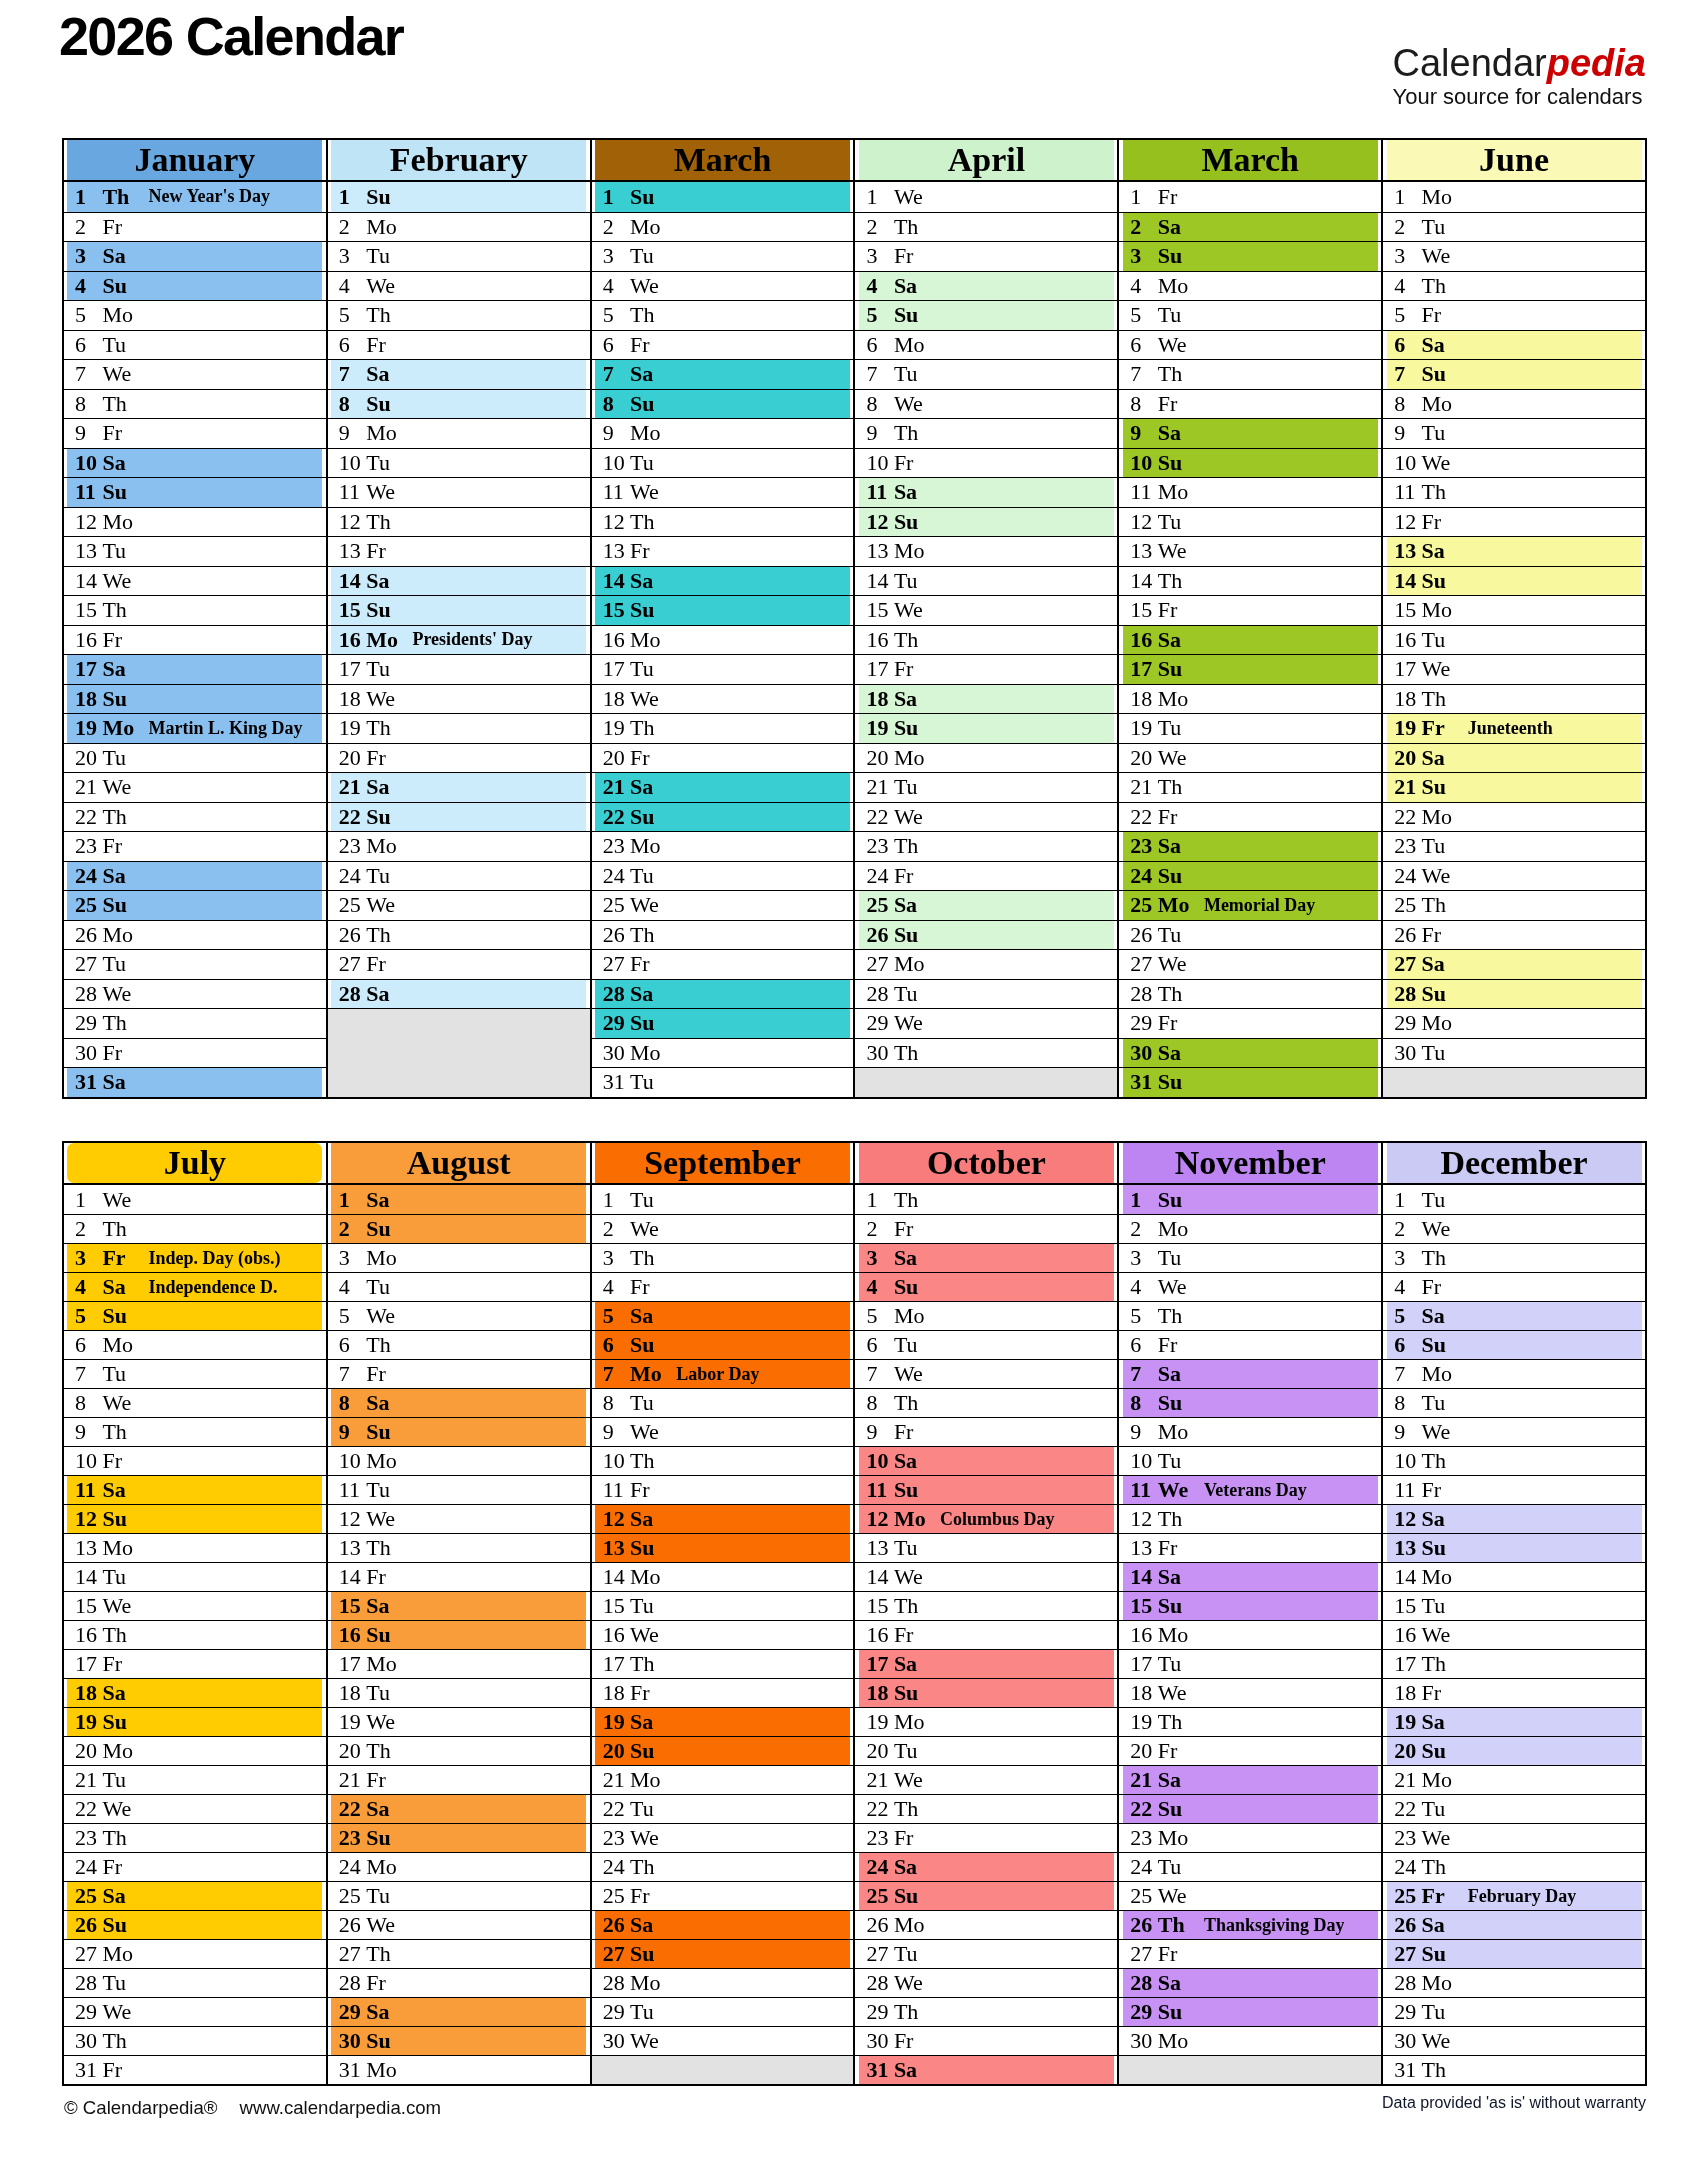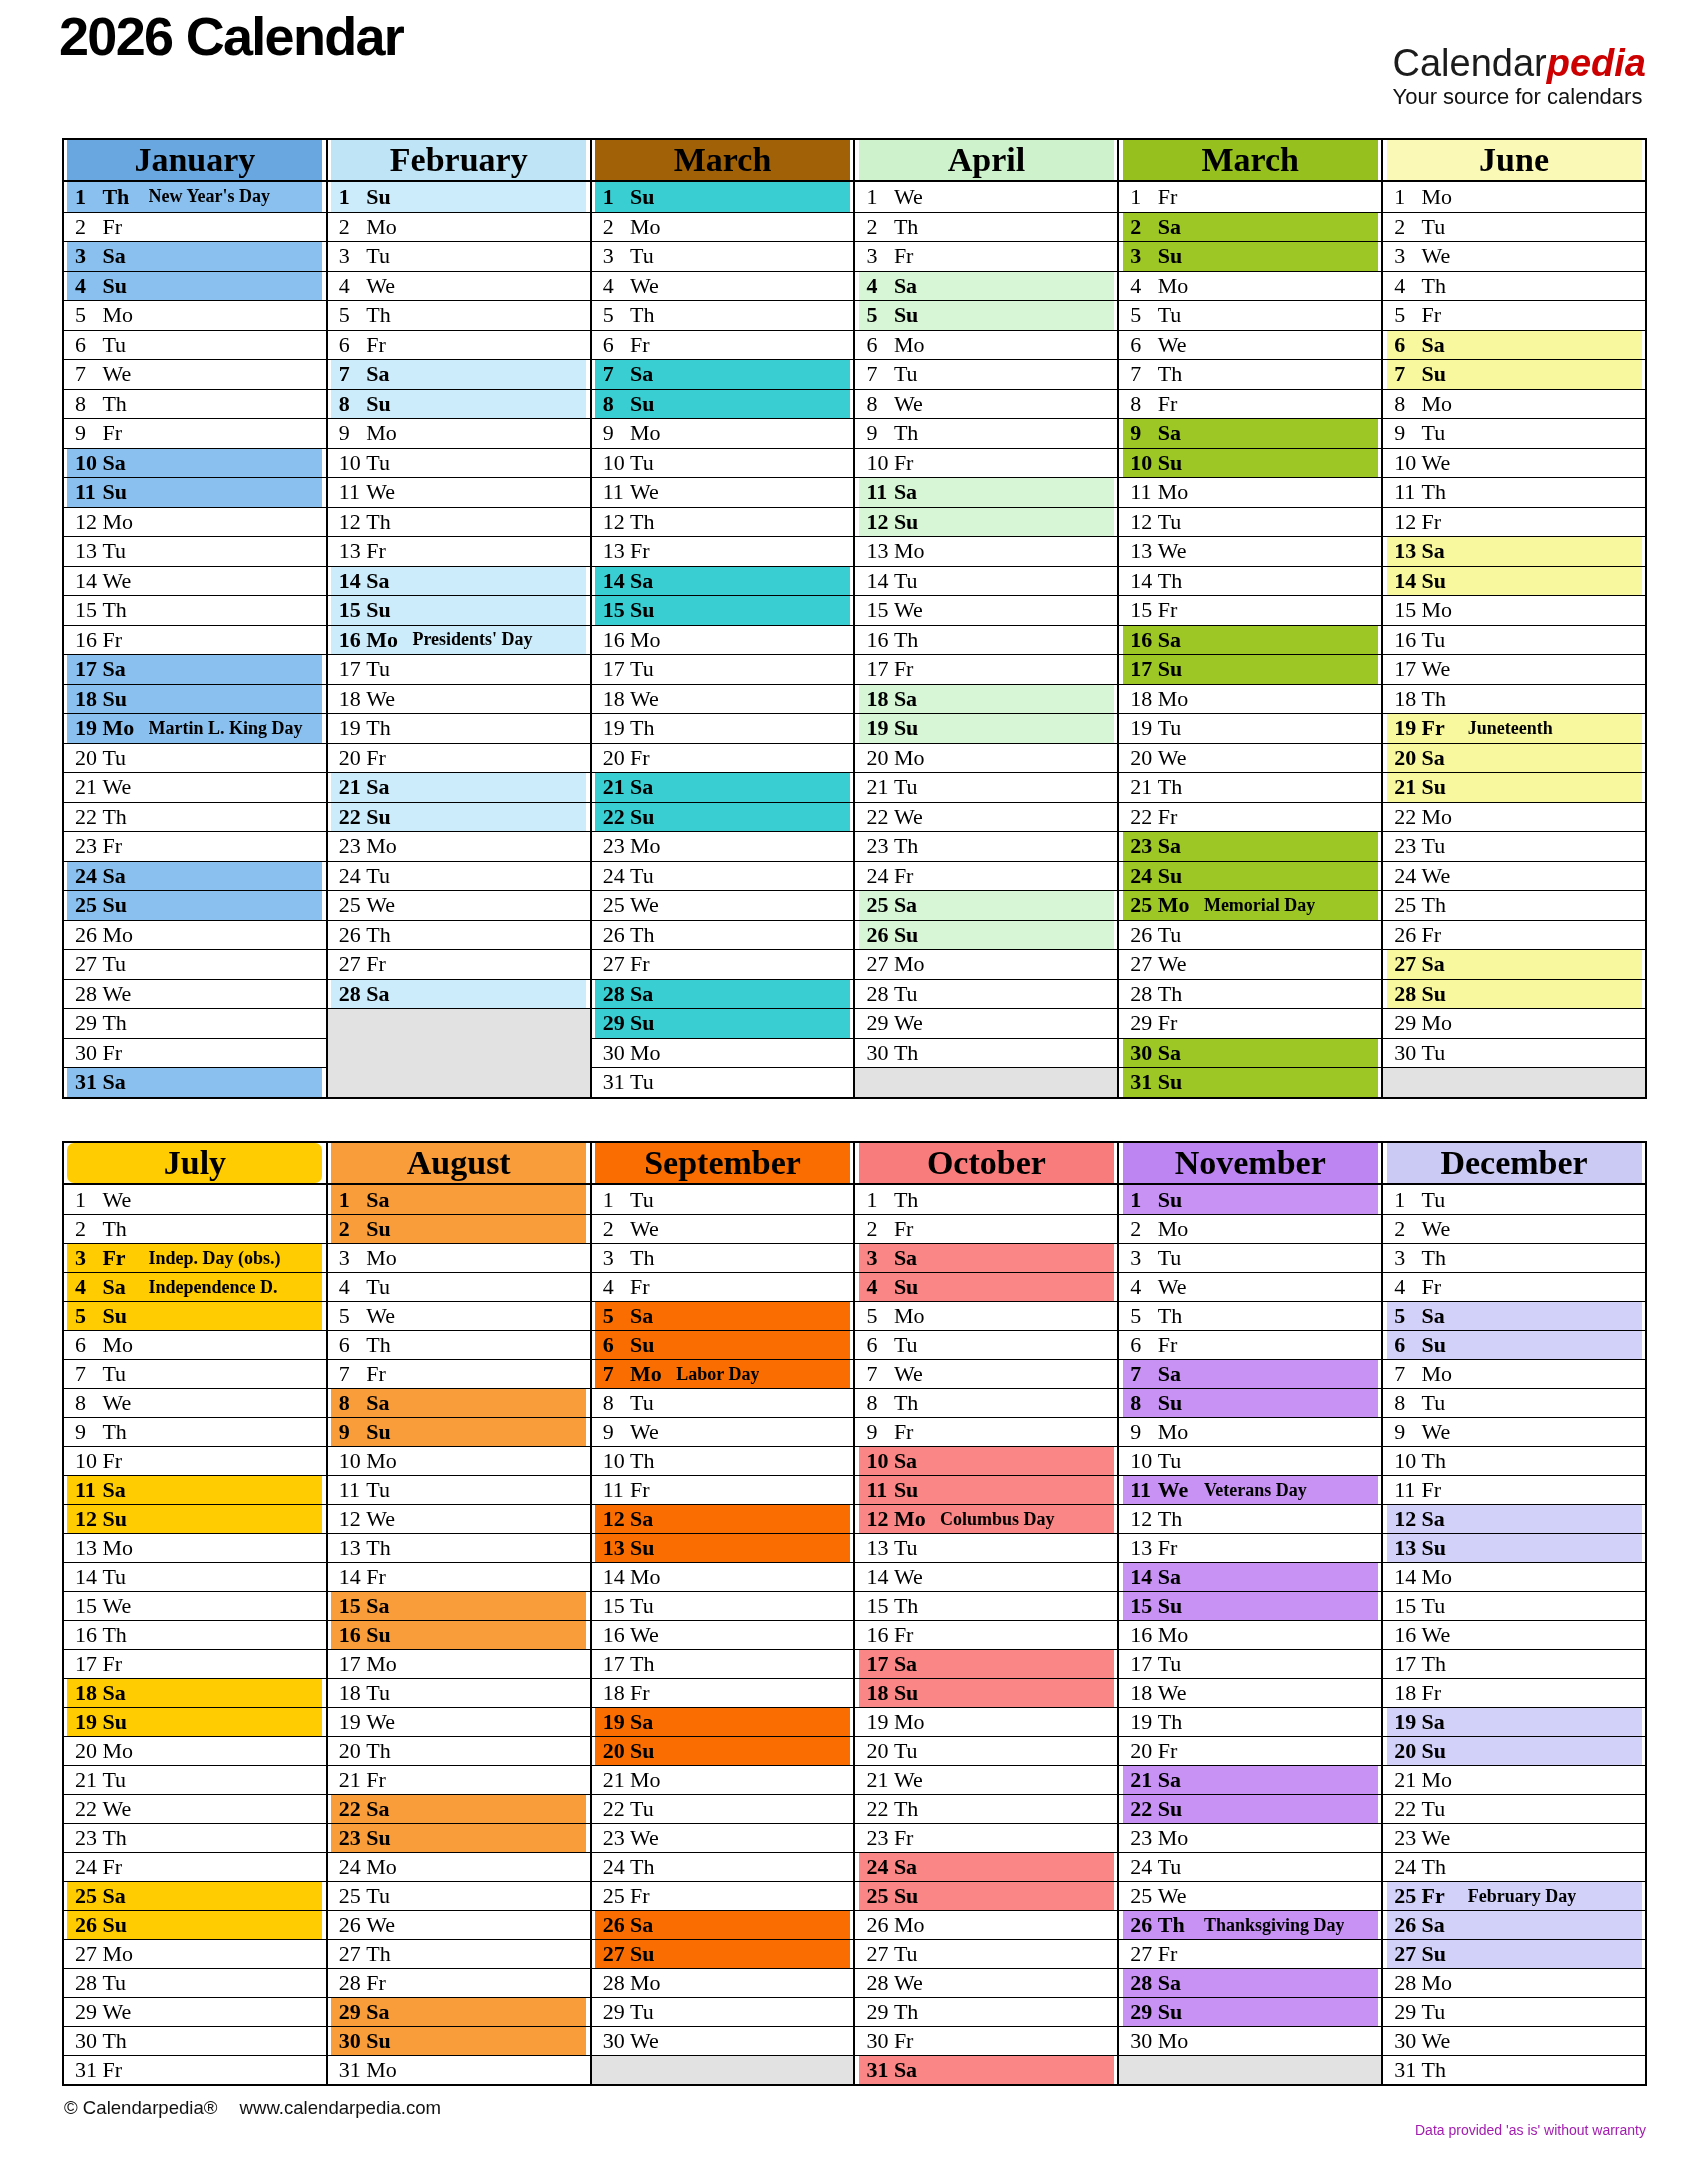--- a/index.html
+++ b/index.html
@@ -35,21 +35,21 @@
   .dc .fill { height:100%; display:flex; align-items:center; }
   .num { display:inline-block; width:35px; padding-left:7.6px; font-size:22px; line-height:1; }
   .wd  { display:inline-block; width:42px; font-size:22px; line-height:1; }
   .hl .num, .hl .wd { font-weight:700; }
   .hol { font-size:18px; font-weight:700; margin-left:4.2px; white-space:nowrap; overflow:hidden; }
   .filler { border-top:1.7px solid #000; background:#E2E2E2; }
 
   
   .footer-left { position:absolute; left:64px; top:2097px; font-size:18.6px; color:#111; }
   .footer-left .sp { display:inline-block; width:22px; }
-  .footer-right { position:absolute; right:62px; top:2094px; font-size:14px; color:#a21caf;margin-top:28px; }
+  .footer-right { position:absolute; right:62px; top:2094px; font-size:16px; color:#0f172a; }
 </style>
 </head>
 <body>
 
 <div id="sheet">
 
   <div class="page-title">2026 Calendar</div>
 
   <div class="brand">
     <div class="brand-line"><span class="brand-black">Calendar</span><span class="brand-red">pedia</span></div>

